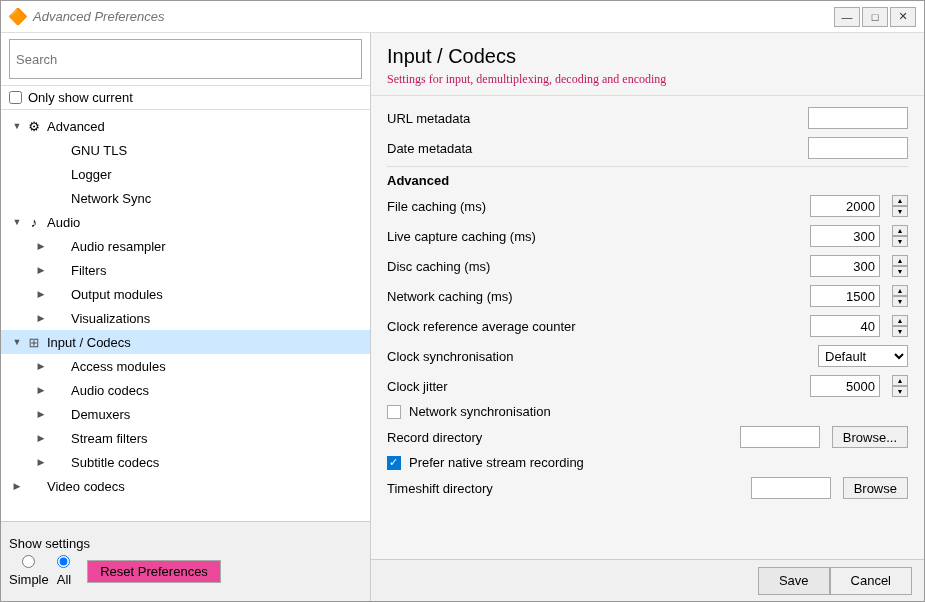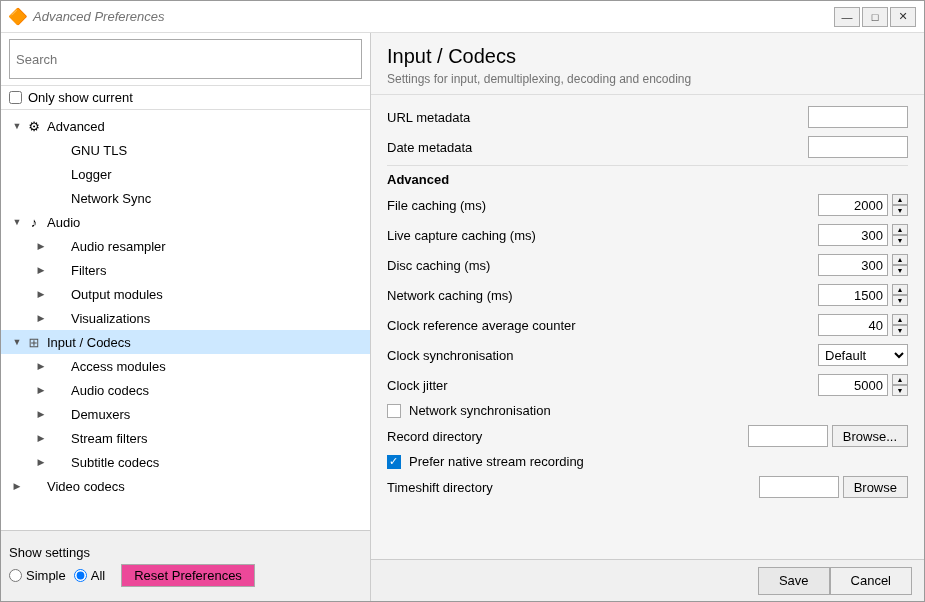--- a/index.html
+++ b/index.html
@@ -153,20 +153,21 @@
       display: flex;
       align-items: center;
       gap: 8px;
     }
     .radio-option {
       display: flex;
       align-items: center;
       gap: 4px;
       font-size: 13px;
       cursor: pointer;
+      flex-direction: column;
     }
     .reset-btn {
       margin-left: 8px;
       padding: 3px 12px;
       font-size: 13px;
       border: 1px solid #aaa;
       background: #ec4899;
       cursor: pointer;
     }
 
@@ -184,21 +185,22 @@
       background: #f5f5f5;
     }
     .panel-title {
       font-size: 20px;
       font-weight: normal;
       color: #000;
       margin-bottom: 4px;
     }
     .panel-subtitle {
       font-size: 12px;
-      color: #737373;
+      color: #be185d;
+      font-family: Liberation Serif, serif;
     }
     .panel-content {
       flex: 1;
       overflow-y: auto;
       padding: 10px 16px;
     }
 
     .form-section-label {
       font-size: 13px;
       font-weight: bold;
@@ -215,21 +217,21 @@
     }
     .form-row-label {
       flex: 1;
       font-size: 13px;
       color: #000;
       padding-right: 8px;
     }
     .form-row-control {
       display: flex;
       align-items: center;
-      gap: 4px;
+      gap: 12px;
     }
     .spin-input {
       width: 70px;
       height: 22px;
       border: 1px solid #aaa;
       padding: 1px 4px;
       font-size: 13px;
       text-align: right;
       background: #fff;
       outline: none;

